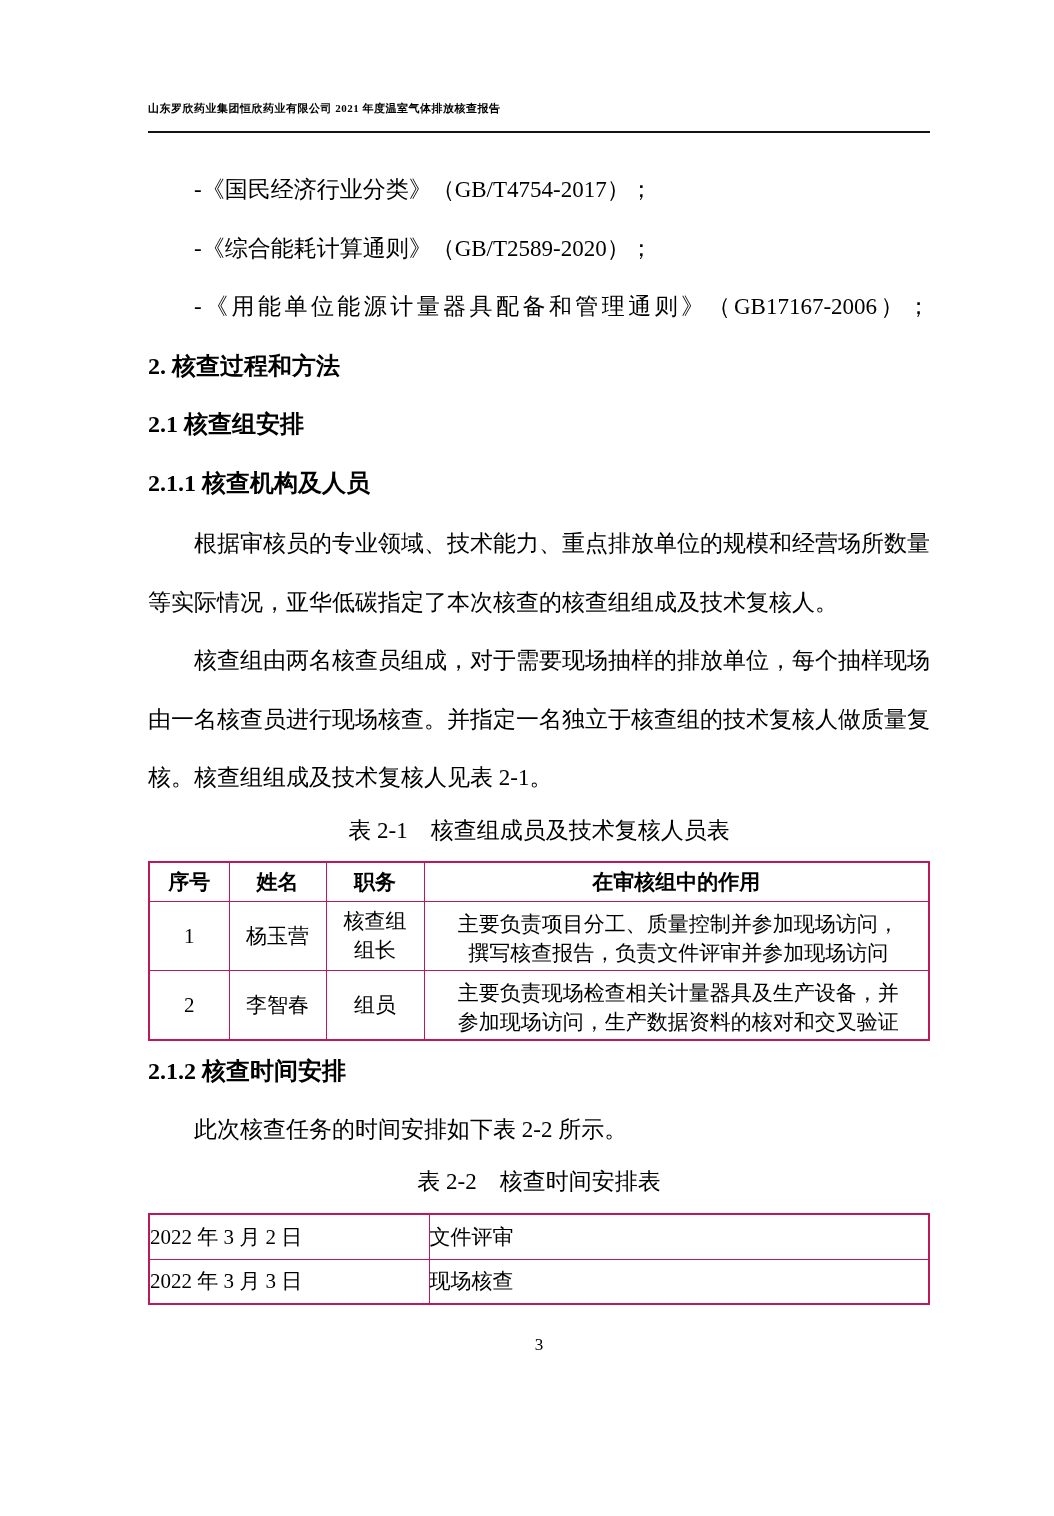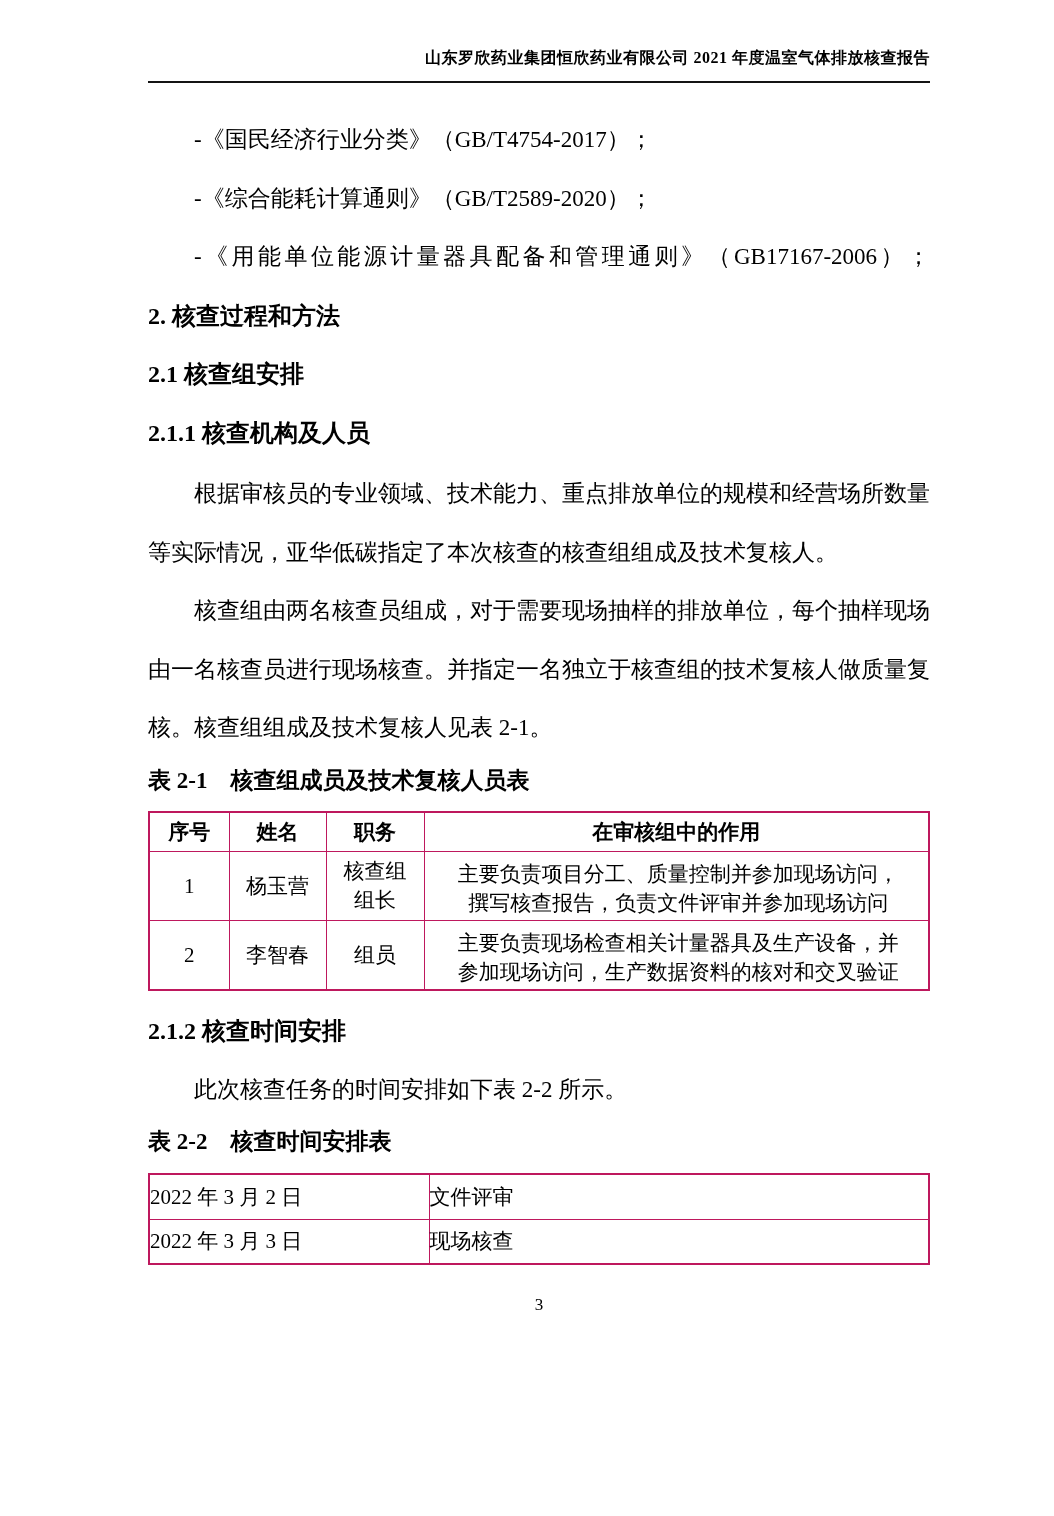--- a/index.html
+++ b/index.html
@@ -6,23 +6,23 @@
   html, body { background: #ffffff; }
   body {
     width: 1054px; height: 1516px;
     position: relative;
     font-family: "Liberation Serif", "DejaVu Serif", serif;
     color: #000;
   }
   .content { position: absolute; left: 148px; top: 0; width: 782px; }
 
   .doc-header {
-    margin-top: 48px;
-    text-align: right;
-    font-size: 16px;
+    margin-top: 98px;
+    text-align: left;
+    font-size: 11px;
     font-weight: bold;
     line-height: 20px;
     padding-bottom: 13px;
     border-bottom: 2px solid #141414;
     letter-spacing: 0.5px;
   }
 
   .bullets { margin-top: 28px; }
   .bullet {
     font-size: 23px;
@@ -40,40 +40,41 @@
 
   .para {
     font-size: 23px;
     line-height: 58.5px;
     text-align: justify;
     text-indent: 46px;
   }
   .para-first { margin-top: 3px; }
 
   .tbl-title {
-    font-weight: bold;
+    text-align: center;
+    font-weight: normal;
     font-size: 23px;
     line-height: 46px;
     white-space: pre-wrap;
   }
 
   table { border-collapse: collapse; width: 782px; table-layout: fixed; }
   table, th, td { border: 6px solid #be185d; }
   th, td { border-width: 1.5px; }
   table { border-width: 2px; }
 
   .t1 { margin-top: 7px; }
   .t1 th { height: 40px; font-size: 21px; font-weight: bold; text-align: center; }
   .t1 td { font-size: 21px; text-align: center; line-height: 29px; padding: 2px 0; }
   .t1 tr.r1 td { height: 62px; }
   .t1 tr.r2 td { height: 58px; }
   .t1 .role { white-space: pre-line; }
   .t1 td.duty { text-align: center; padding: 8px 6px 2px 10px; white-space: pre-line; }
 
-  .h212 { margin-top: 11px; }
+  .h212 { margin-top: 1px; }
 
   .t2 { margin-top: 8px; }
   .t2 th { height: 45px; font-size: 21px; font-weight: bold; text-align: center; }
   .t2 td { height: 45px; font-size: 21px; }
 
   .page-num { text-align: center; font-size: 17px; margin-top: 30px; line-height: 20px; }
 </style>
 </head>
 <body>
 

